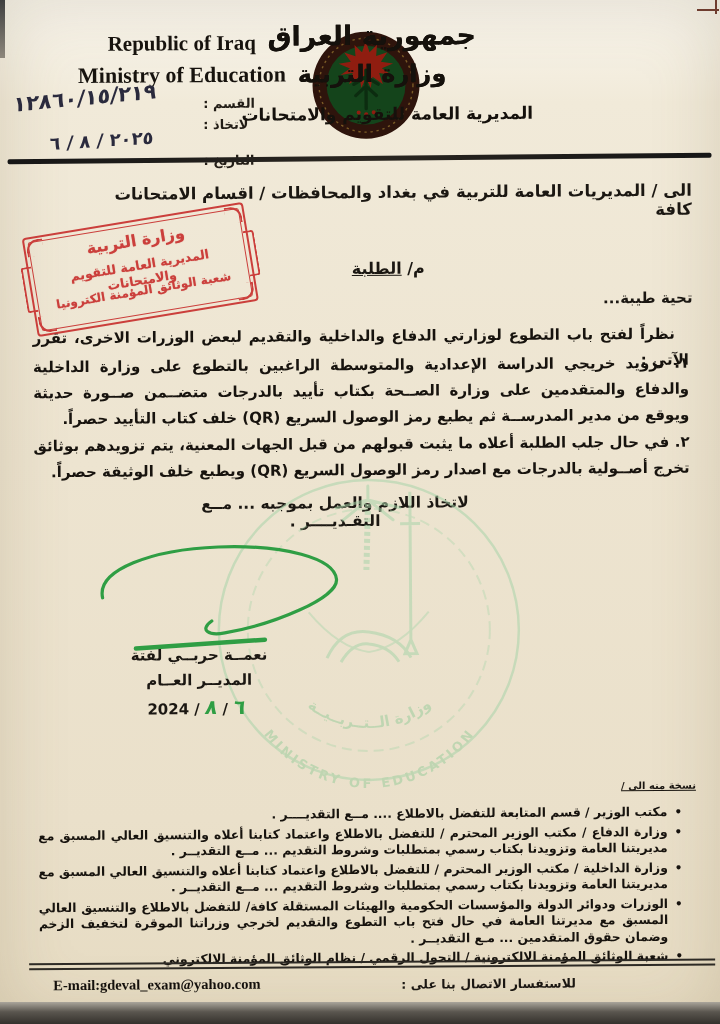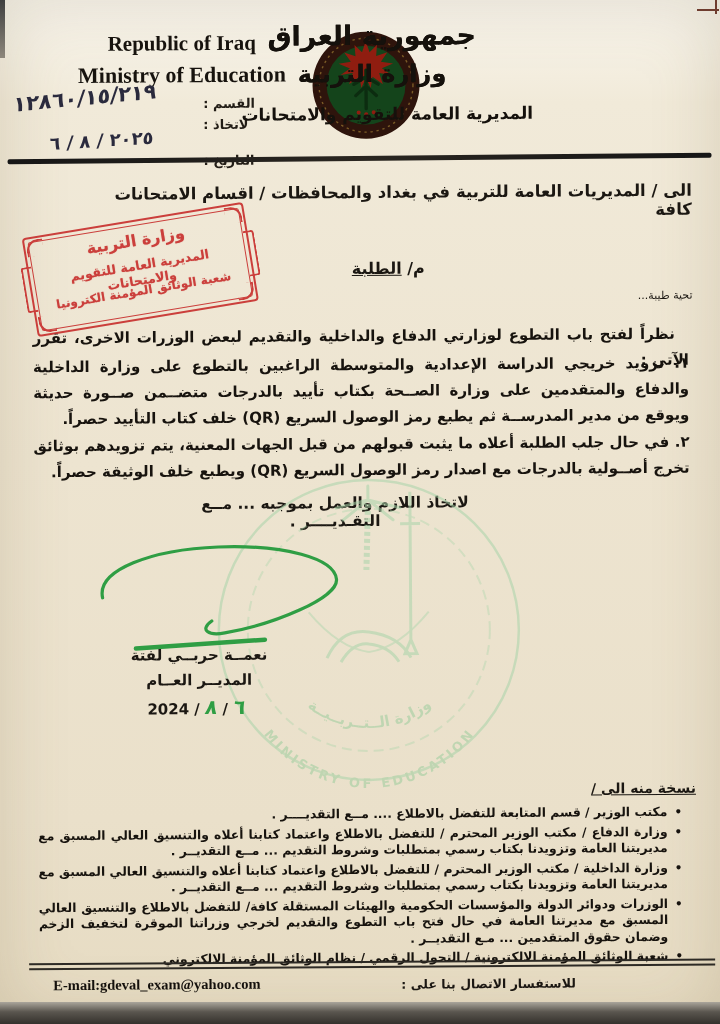--- a/index.html
+++ b/index.html
@@ -38,35 +38,35 @@
   .stamp .c2{right:1px;top:1px;border-left:none;border-bottom:none;border-top-right-radius:12px;}
   .stamp .c3{left:1px;bottom:1px;border-right:none;border-top:none;border-bottom-left-radius:12px;}
   .stamp .c4{right:1px;bottom:1px;border-left:none;border-top:none;border-bottom-right-radius:12px;}
   .stamp .tabL{position:absolute;left:-8px;top:28%;width:9px;height:44%;border:2px solid #c8312f;border-right:none;border-radius:3px 0 0 3px;}
   .stamp .tabR{position:absolute;right:-8px;top:28%;width:9px;height:44%;border:2px solid #c8312f;border-left:none;border-radius:0 3px 3px 0;}
   .stamp .s1{position:absolute;top:9px;left:0;right:0;text-align:center;font-size:16px;font-weight:bold;direction:rtl;}
   .stamp .s2{position:absolute;top:36px;left:4px;right:4px;text-align:center;font-size:12.5px;font-weight:bold;direction:rtl;}
   .stamp .s3{position:absolute;top:62px;left:4px;right:4px;text-align:center;font-size:12px;font-weight:bold;direction:rtl;}
   .subject{position:absolute;left:300px;top:259px;width:180px;text-align:center;font-size:16px;font-weight:bold;direction:rtl;}
   .subject .uw{text-decoration:underline;}
-  .greeting{position:absolute;right:26px;top:291px;font-size:11px;font-weight:normal;direction:rtl;}
+  .greeting{position:absolute;right:26px;top:291px;font-size:15px;font-weight:bold;direction:rtl;}
   .para{position:absolute;right:30px;left:34px;direction:rtl;text-align:justify;font-size:15px;font-weight:bold;line-height:26px;color:#17130e;}
   .intro{top:323px;text-indent:14px;}
   .item1{top:352px;}
   .item2{top:431px;}
   .closing{position:absolute;left:200px;top:494px;width:270px;text-align:center;direction:rtl;font-size:15.5px;font-weight:bold;}
   
   .watermark{position:absolute;left:190px;top:462px;width:356px;height:332px;opacity:.55;}
   .sig-svg{position:absolute;left:80px;top:532px;width:312px;height:126px;}
   .sig-name{position:absolute;left:103px;top:645px;width:190px;text-align:center;direction:rtl;font-size:15px;font-weight:bold;}
   .sig-title{position:absolute;left:103px;top:670px;width:190px;text-align:center;direction:rtl;font-size:15px;font-weight:bold;letter-spacing:1px;}
   .sig-date{position:absolute;left:95px;top:694px;width:200px;text-align:center;direction:rtl;font-size:15px;font-weight:bold;}
   .sig-date .ink{color:#2f9e44;font-size:20px;font-weight:bold;display:inline-block;transform:skewX(-10deg);}
   
-  .cc-head{position:absolute;right:26px;top:782px;direction:rtl;font-size:14px;font-weight:bold;text-decoration:underline;margin-left:16px;}
+  .cc-head{position:absolute;right:26px;top:782px;direction:rtl;font-size:10px;font-weight:bold;text-decoration:underline;margin-left:16px;}
   .cc-list{position:absolute;right:40px;left:36px;top:806px;direction:rtl;}
   .cc-item{display:flex;gap:7px;font-size:12.4px;font-weight:bold;line-height:16.5px;margin-bottom:3px;text-align:justify;color:#17130e;}
   .cc-item .blt{flex:0 0 auto;font-size:12px;line-height:16.5px;}
   
   .dline{position:absolute;left:26px;top:961px;width:686px;height:3px;border-top:2px solid #2d2a25;border-bottom:2px solid #2d2a25;}
   .contact{position:absolute;left:398px;top:977px;width:200px;direction:rtl;text-align:left;font-size:12.5px;font-weight:bold;}
   .email{position:absolute;left:50px;top:975px;width:260px;font-family:"Liberation Serif",serif;font-size:14.5px;font-weight:bold;color:#14100c;}
 </style>
 </head>
 <body>

